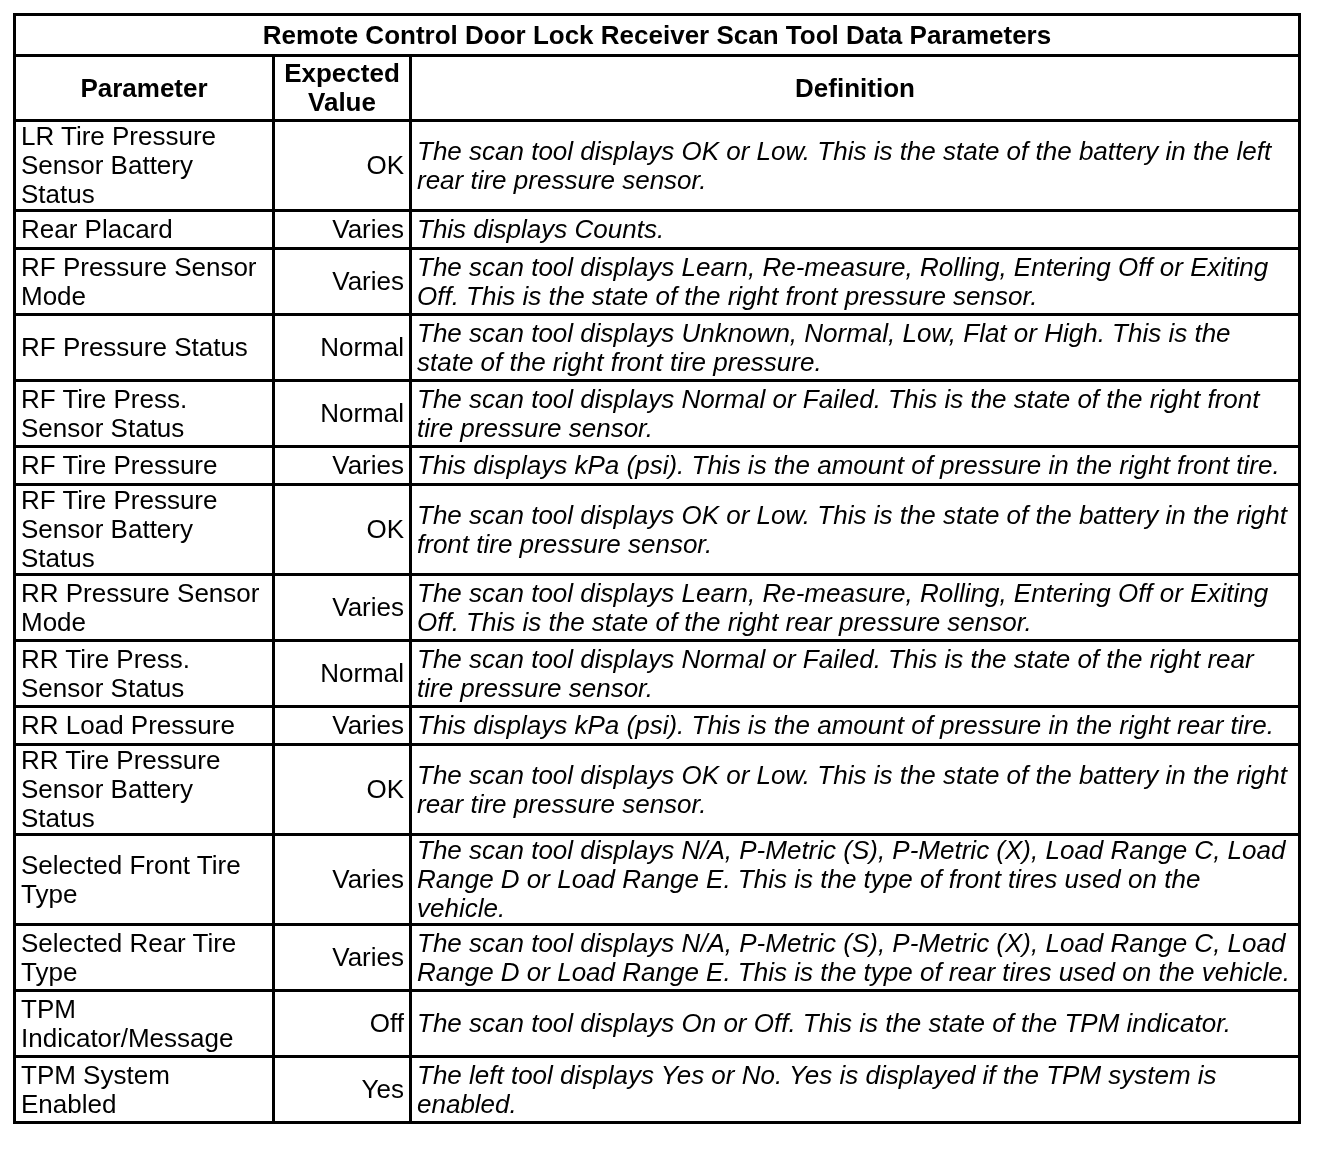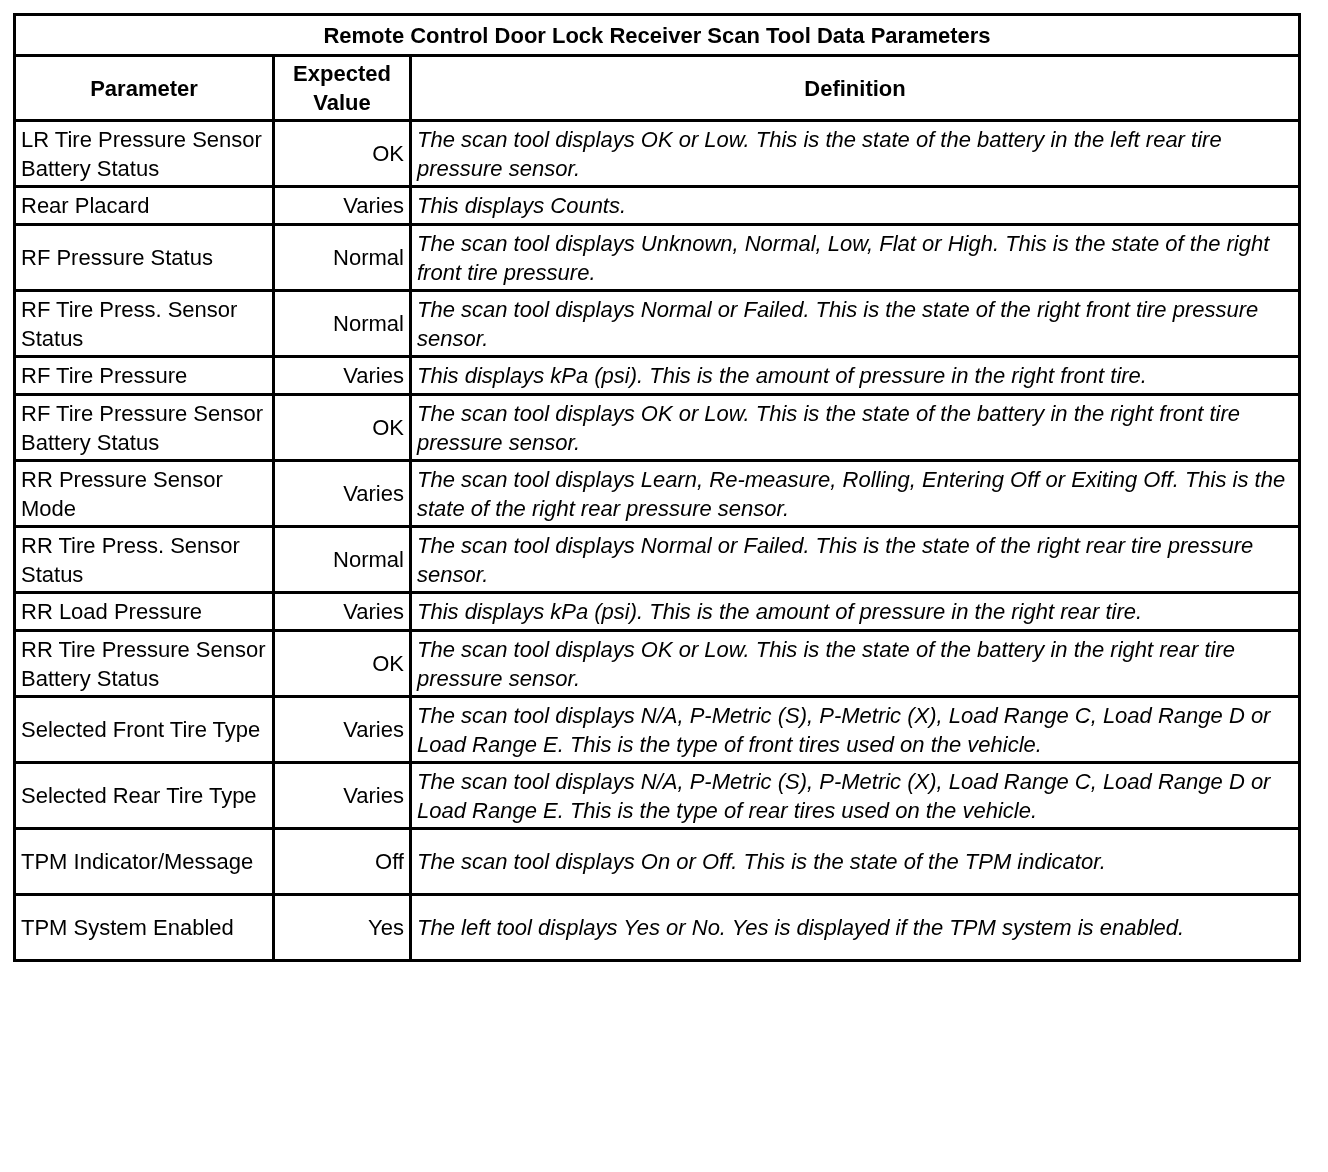--- a/index.html
+++ b/index.html
@@ -19,21 +19,21 @@
     left: 13px;
     top: 13px;
     width: 1288px;
     border-collapse: collapse;
     table-layout: fixed;
     border: 3px solid #000;
   }
   table.params td, table.params th {
     border: 3px solid #000;
     padding: 0 5px;
-    font-size: 22px;
+    font-size: 26px;
     line-height: 29px;
     vertical-align: middle;
   }
   col.c-param { width: 259px; }
   col.c-value { width: 137px; }
   col.c-def { width: auto; }
   th.title {
     height: 38px;
     font-weight: bold;
     font-size: 21px;
@@ -74,20 +74,25 @@
   <tbody>
     <tr class="r2">
       <td class="param">LR Tire Pressure Sensor Battery Status</td>
       <td class="value">OK</td>
       <td class="def">The scan tool displays OK or Low. This is the state of the battery in the left rear tire pressure sensor.</td>
     </tr>
     <tr class="r1">
       <td class="param">Rear Placard</td>
       <td class="value">Varies</td>
       <td class="def">This displays Counts.</td>
+    </tr>
+    <tr class="r2">
+      <td class="param">RF Pressure Sensor Mode</td>
+      <td class="value">Varies</td>
+      <td class="def">The scan tool displays Learn, Re-measure, Rolling, Entering Off or Exiting Off. This is the state of the right front pressure sensor.</td>
     </tr>
     <tr class="r2">
       <td class="param">RF Pressure Status</td>
       <td class="value">Normal</td>
       <td class="def">The scan tool displays Unknown, Normal, Low, Flat or High. This is the state of the right front tire pressure.</td>
     </tr>
     <tr class="r2">
       <td class="param">RF Tire Press. Sensor Status</td>
       <td class="value">Normal</td>
       <td class="def">The scan tool displays Normal or Failed. This is the state of the right front tire pressure sensor.</td>

